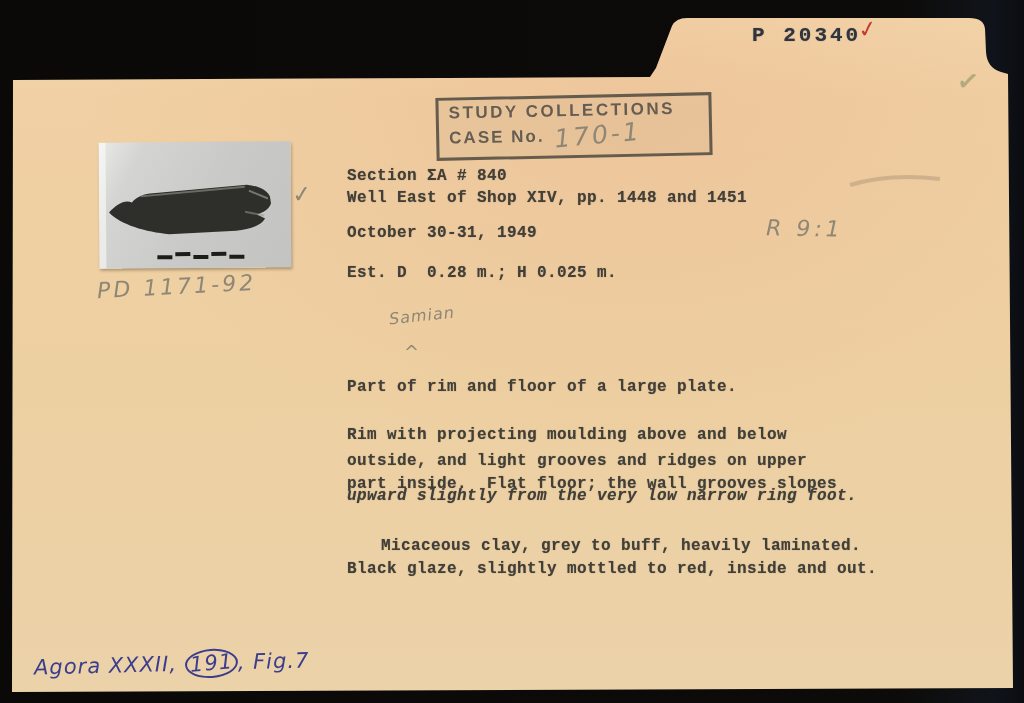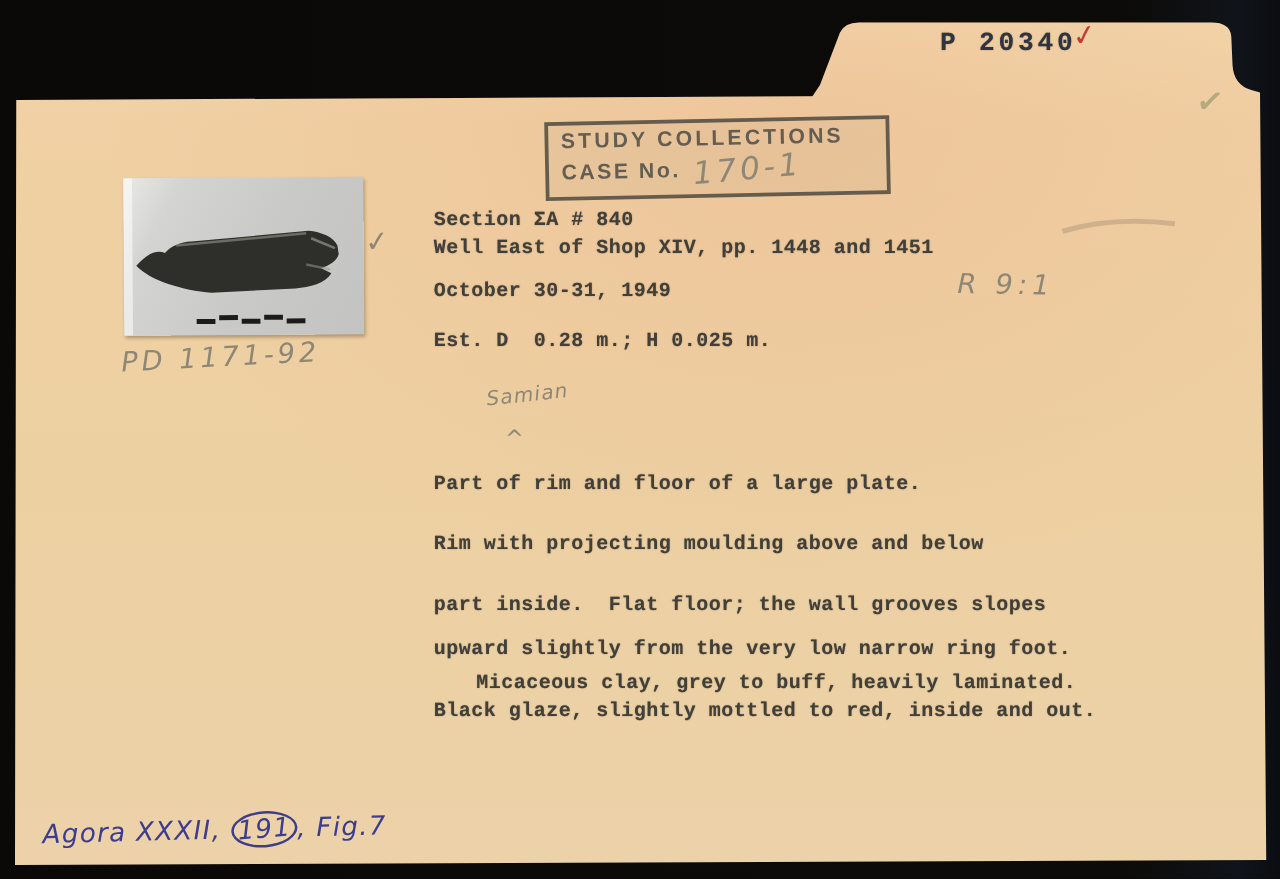--- a/index.html
+++ b/index.html
@@ -96,22 +96,23 @@
   <div class="typed" style="top:189px;">Well East of Shop XIV, pp. 1448 and 1451</div>
   <div class="typed" style="top:224px;">October 30-31, 1949</div>
   <div class="typed" style="top:264px;">Est. D  0.28 m.; H 0.025 m.</div>
 
   <div class="pencil" style="left:389px;top:306px;font-size:16px;transform:rotate(-6deg);letter-spacing:1px;">Samian</div>
   <div class="pencil" style="left:404px;top:341px;font-size:18px;">^</div>
 
   <div class="typed" style="top:378px;">Part of rim and floor of a large plate.</div>
 
   <div class="typed" style="top:426px;">Rim with projecting moulding above and below</div>
+  <div class="typed" style="top:452px;">outside, and light grooves and ridges on upper</div>
   <div class="typed" style="top:475px;">part inside.  Flat floor; the wall grooves slopes</div>
-  <div class="typed" style="top:510px;">upward slightly from the very low narrow ring foot.</div>
+  <div class="typed" style="top:487px;font-style:italic;">upward slightly from the very low narrow ring foot.</div>
 
   <div class="typed" style="top:537px;padding-left:34px;">Micaceous clay, grey to buff, heavily laminated.</div>
   <div class="typed" style="top:560px;">Black glaze, slightly mottled to red, inside and out.</div>
 
   <div class="pencil" style="left:766px;top:216px;font-size:22px;letter-spacing:4px;transform:rotate(1deg);">R 9:1</div>
 
   <div class="blueink" style="left:34px;top:650px;font-size:21px;letter-spacing:1px;transform:rotate(-1.5deg);">
     <span>Agora XXXII,</span>
     <span class="circled">191</span><span>, Fig.7</span>
   </div>

